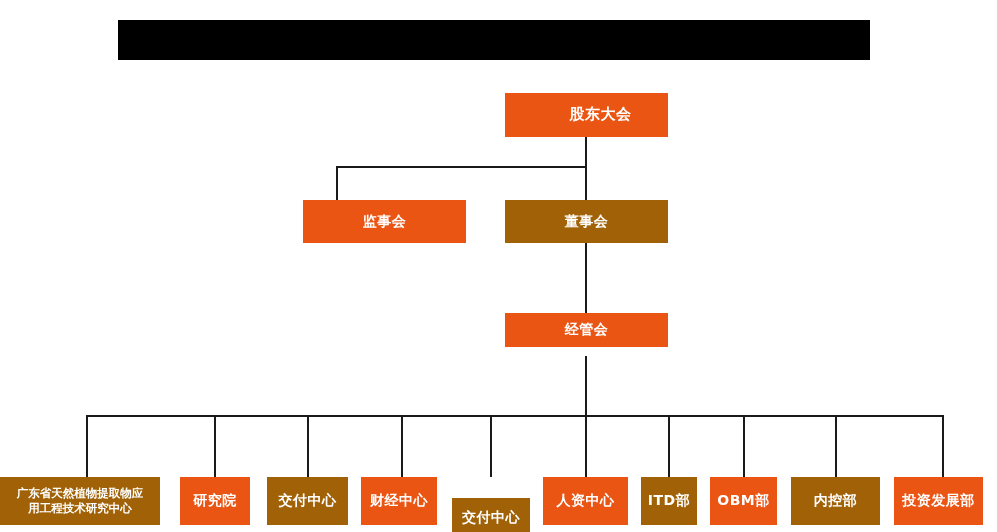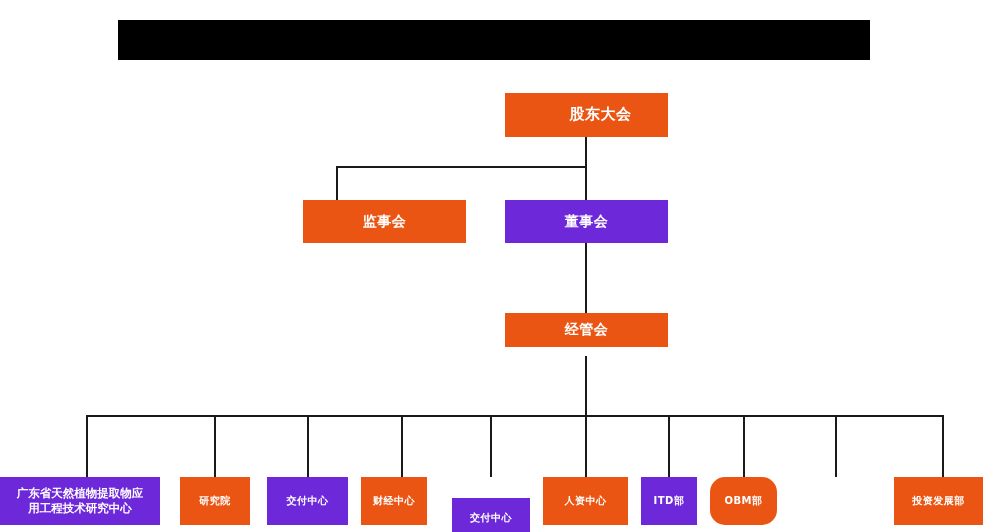--- a/index.html
+++ b/index.html
@@ -34,25 +34,25 @@
     align-items: center;
     justify-content: center;
     text-align: center;
     color: #ffffff;
     font-weight: bold;
     line-height: 1.28;
     letter-spacing: 0.5px;
     user-select: none;
   }
   .node.primary   { background: #EA5514; }
-  .node.secondary { background: #6d28d9; }
+  .node.secondary { background: #a16207; }
   .node.lvl1 { font-size: 15px; padding-left: 28px; }
   .node.lvl2 { font-size: 14px; }
   .node.lvl3 { font-size: 14px; }
-  .node.dept { font-size: 10px; }
+  .node.dept { font-size: 14px; }
   .node.dept.multiline { font-size: 11.5px; letter-spacing: 0px; padding: 12px 5px; }
   .connector {
     position: absolute;
     background: #1a1a1a;
   }
   .connector.v { width: 2px; }
   .connector.h { height: 2px; }
 </style>
 </head>
 <body>
@@ -95,26 +95,27 @@
 
   <div class="node secondary dept multiline" style="left:0px; top:477px; width:160px; height:48px; flex-direction:column;">
     <span>广东省天然植物提取物应</span>
     <span>用工程技术研究中心</span>
   </div>
 
   <div class="node primary dept" style="left:180px; top:477px; width:70px; height:48px;">研究院</div>
 
   <div class="node secondary dept" style="left:267px; top:477px; width:81px; height:48px;">交付中心</div>
 
-  <div class="node primary dept" style="left:361px; top:477px; width:66px; height:48px;">财经中心</div>
+  <div class="node primary dept" style="left:361px; top:477px; width:76px; height:48px;">财经中心</div>
 
   <div class="node secondary dept" style="left:452px; top:498px; width:78px; height:40px;">交付中心</div>
 
   <div class="node secondary dept" style="left:641px; top:477px; width:56px; height:48px;">ITD部</div>
 
   <div class="node primary dept" style="left:543px; top:477px; width:85px; height:48px;">人资中心</div>
 
-  <div class="node primary dept" style="left:710px; top:477px; width:67px; height:48px;border-radius:15px;">OBM部</div>
+  <div class="node primary dept" style="left:710px; top:477px; width:67px; height:48px;">OBM部</div>
 
+  <div class="node secondary dept" style="left:791px; top:477px; width:89px; height:48px;">内控部</div>
 
   <div class="node primary dept" style="left:894px; top:477px; width:89px; height:48px;font-family:Liberation Serif, serif;">投资发展部</div>
 
 </div>
 
 </body></html>

